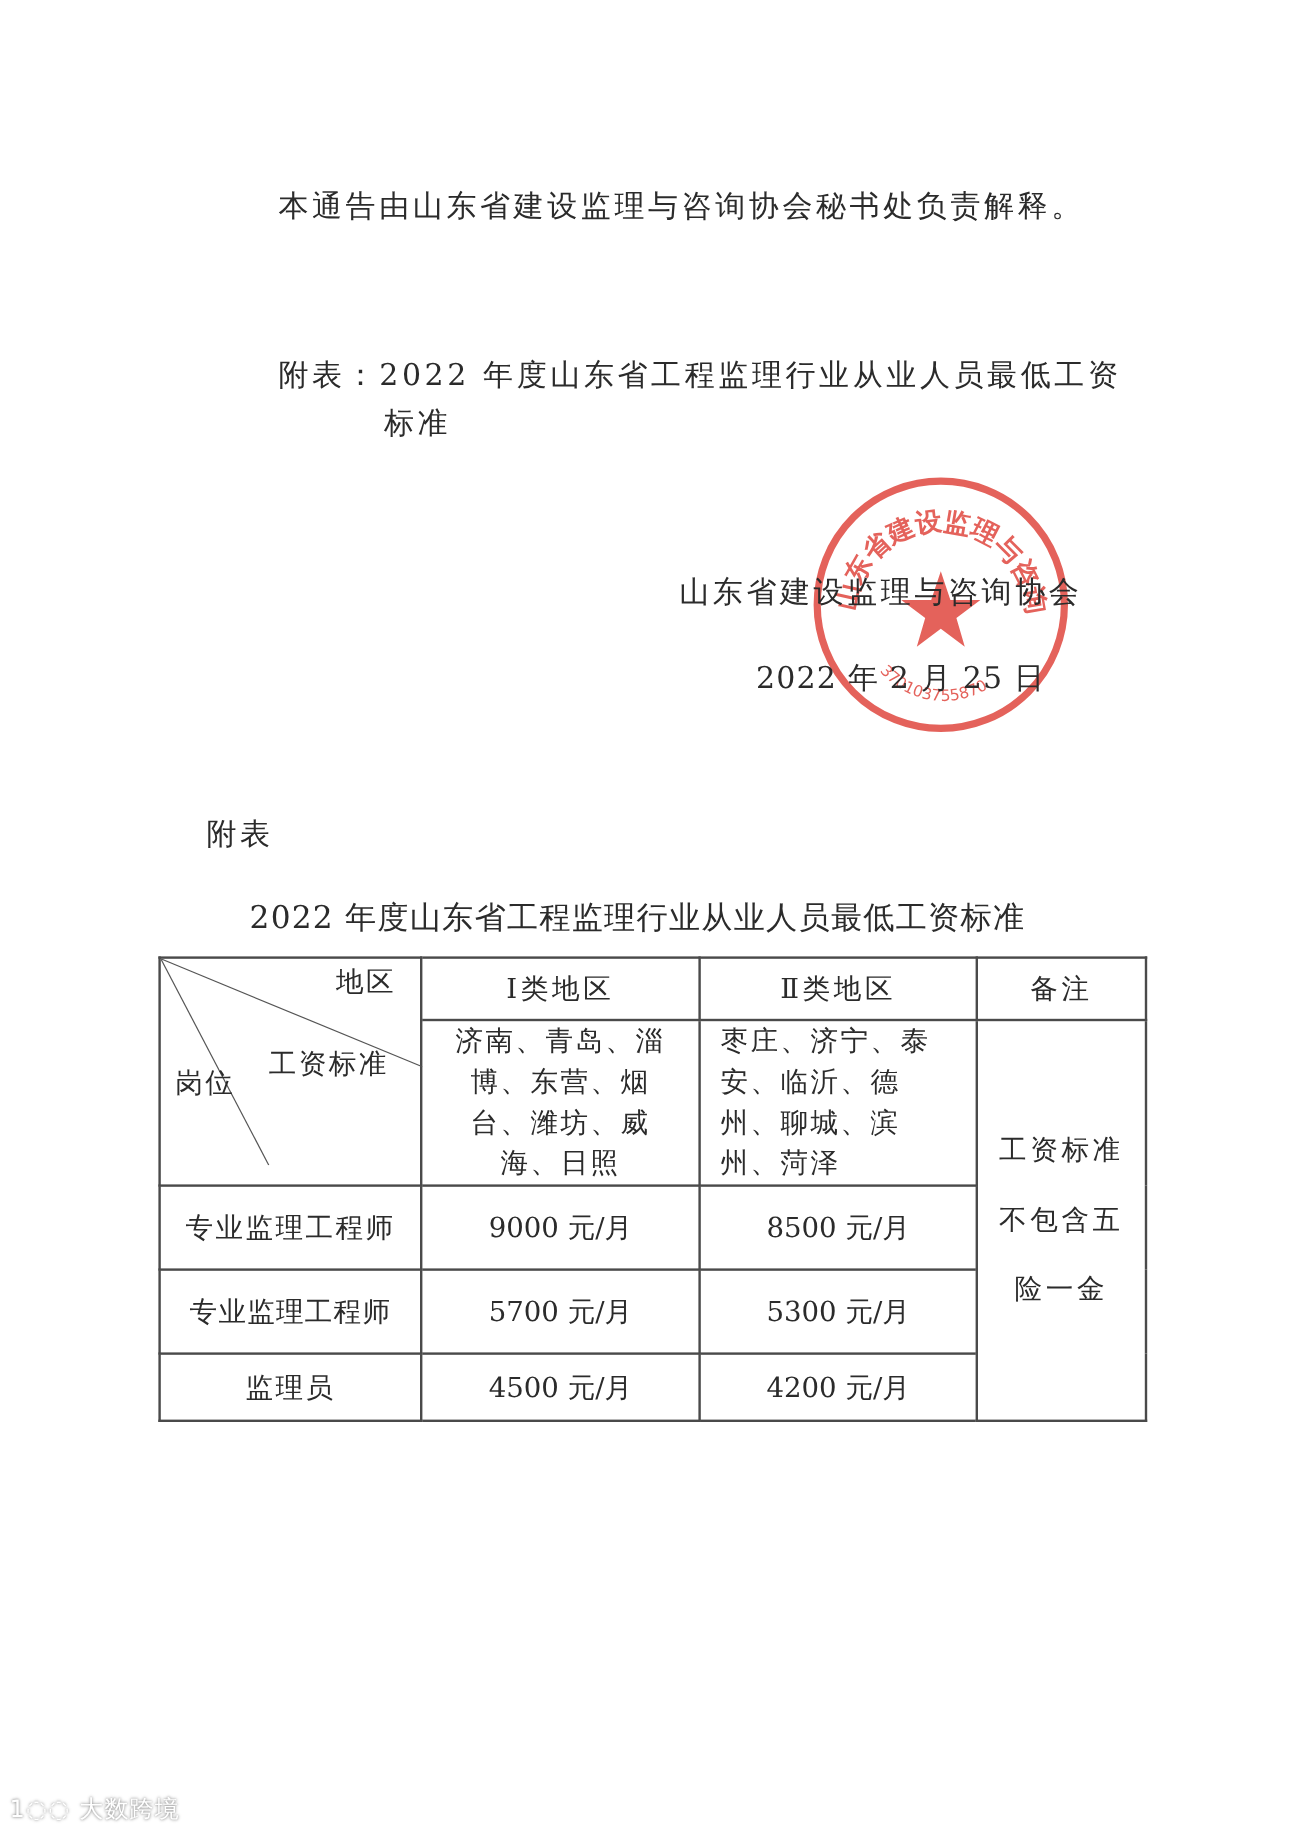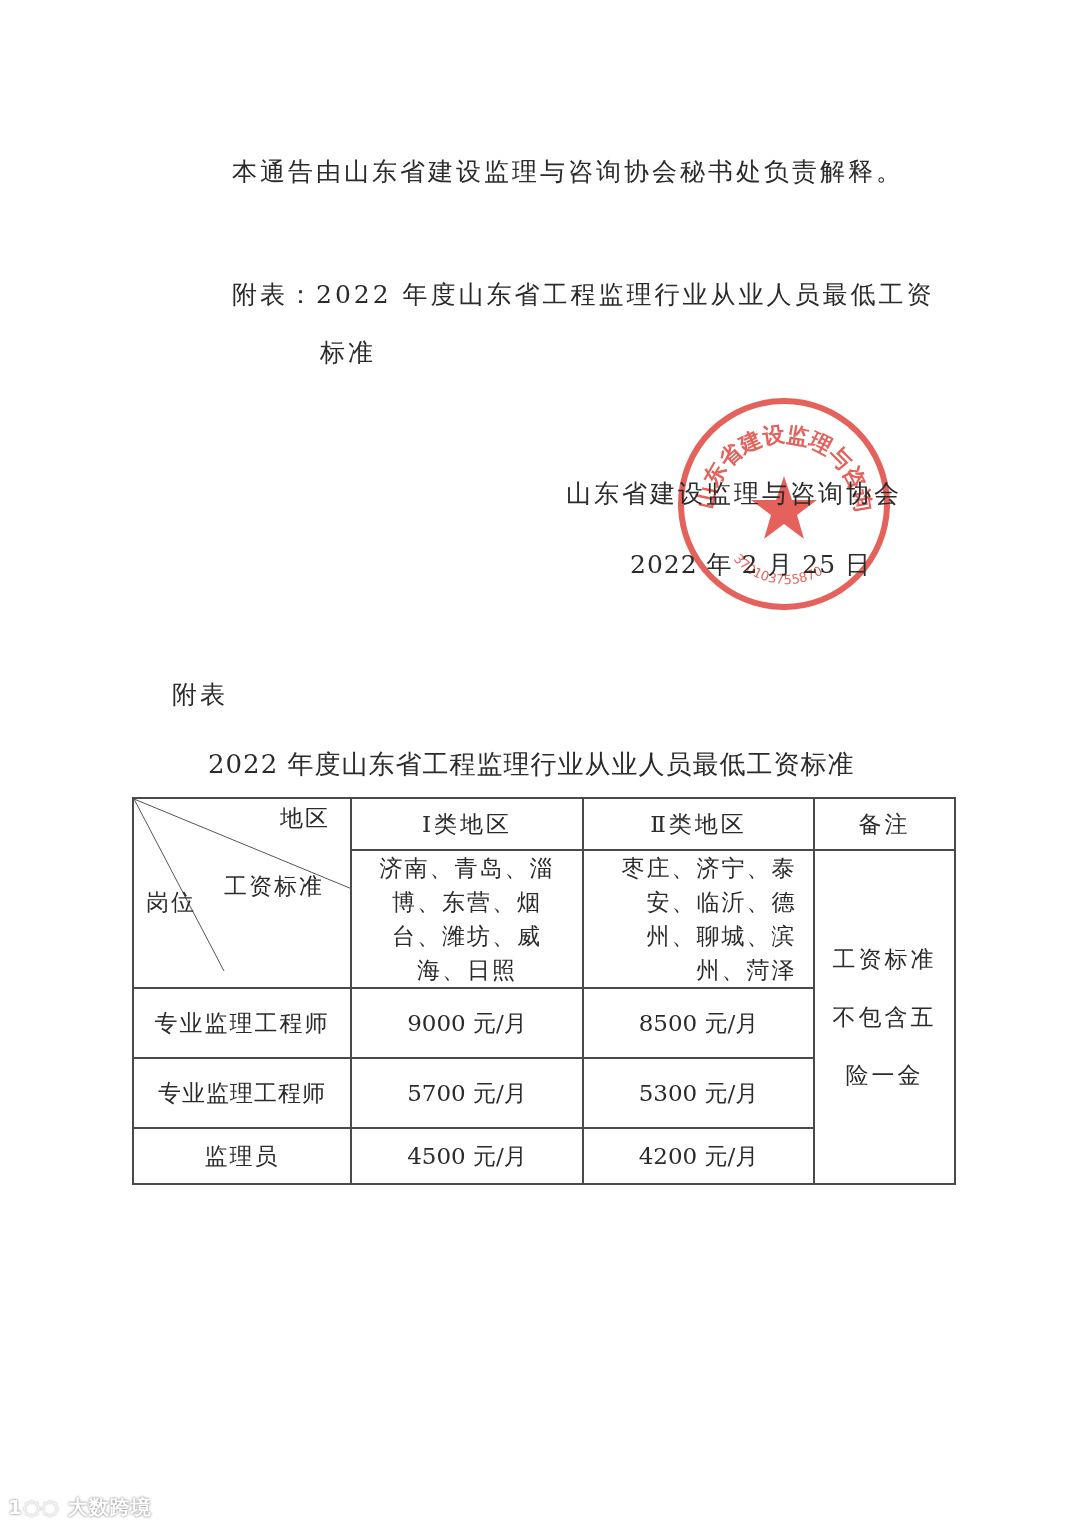--- a/index.html
+++ b/index.html
@@ -22,29 +22,29 @@
     font-size: 23px; color: #2b2b2b;
   }
   table.wage td { border: 2px solid #4a4a4a; text-align: center; vertical-align: middle; padding: 0; }
   .diag { position: relative; }
   .diag svg { position: absolute; left: 0; top: 0; }
   .lbl { position: absolute; white-space: nowrap; letter-spacing: 2px; }
   .cities { line-height: 34px; letter-spacing: 2px; }
   .note { line-height: 58px; letter-spacing: 3px; }
   .watermark {
     position: absolute; left: 8px; top: 1494px; font-family: "DejaVu Sans", sans-serif;
-    font-size: 20px; color: #ffffff; font-weight: bold;
+    font-size: 20px; color: #ffffff; font-weight: normal;
     text-shadow: 0 0 2px #999, 0 0 3px #aaa; letter-spacing: 1px;
   }
 </style>
 </head>
 <body>
 
 <div class="abs para" style="left:232px; top:155px;">本通告由山东省建设监理与咨询协会秘书处负责解释。</div>
-<div class="abs para" style="left:232px; top:278px;text-align:center;">附表：2022 年度山东省工程监理行业从业人员最低工资</div>
+<div class="abs para" style="left:232px; top:296px;text-align:center;">附表：2022 年度山东省工程监理行业从业人员最低工资</div>
 <div class="abs para" style="left:320px; top:336px;">标准</div>
 
 <div class="stamp">
   <svg width="200" height="200" viewBox="0 0 200 200">
     <polygon points="100,72 108,96 133,96 113,111 120,135 100,120 80,135 87,111 67,96 92,96" fill="#e0473f"></polygon>
     <defs>
         <path id="arcTop" d="M 28,110 A 72,72 0 1,1 172,110"></path>
       </defs>
     <text font-size="22" fill="#e0473f" font-weight="bold" font-family="DejaVu Sans, sans-serif"><textPath href="#arcTop" startOffset="2%">山东省建设监理与咨询协会</textPath></text>
     <defs>
@@ -80,21 +80,21 @@
     </td>
     <td style="letter-spacing:3px">Ⅰ类地区</td>
     <td style="letter-spacing:3px">Ⅱ类地区</td>
     <td style="letter-spacing:3px">备注</td>
   </tr>
   <tr style="height:103px">
     <td class="cities">
           <div style="width:196px;margin:0 auto;text-align:center">济南、青岛、淄博、东营、烟台、潍坊、威海、日照</div>
         </td>
     <td class="cities">
-          <div style="width:196px;margin:0 auto;text-align:right">枣庄、济宁、泰安、临沂、德州、聊城、滨州、菏泽</div>
+          <div style="width:196px;margin:0 auto;text-align:left">枣庄、济宁、泰安、临沂、德州、聊城、滨州、菏泽</div>
         </td>
     <td rowspan="4" class="note">
           <div style="width:112px;margin:0 auto;">工资标准不包含五险一金</div>
         </td>
   </tr>
   <tr style="height:70px">
     <td style="letter-spacing:2px">专业监理工程师</td>
     <td>9000 元/月</td>
     <td>8500 元/月</td>
   </tr>

